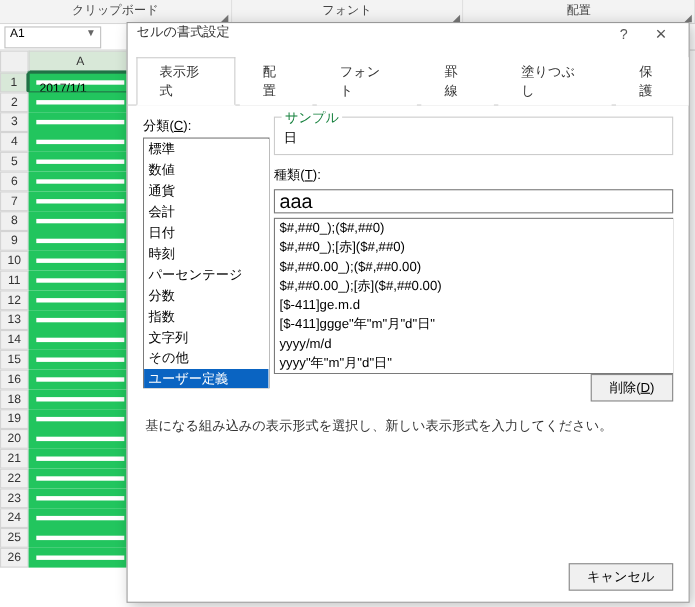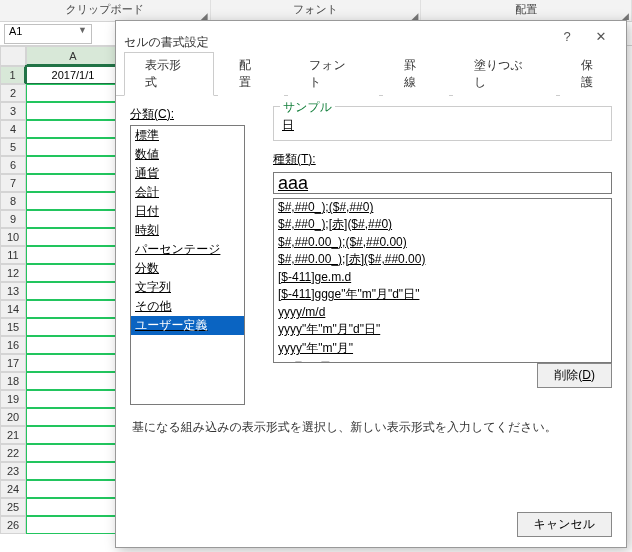--- a/index.html
+++ b/index.html
@@ -11,43 +11,43 @@
   .namebox { width: 88px; height: 20px; margin-left: 4px; border: 1px solid #c0c0c0; display: flex; padding: 0 4px; font-size: 11px; justify-content: space-between; background: #fff; }
   .namebox .dd { font-size: 9px; color: #666; }
   .sheet { position: absolute; top: 46px; left: 0; width: 120px; bottom: 0; background: #fff; }
   .colhead { display: flex; height: 20px; }
   .rowhead-spacer { width: 26px; border: 1px solid #d4d4d4; background: #f0f0f0; }
   .colcell { flex: 1; border: 1px solid #d4d4d4; background: #f0f0f0; text-align: center; line-height: 18px; font-size: 11px; color: #333; }
   .colcell.sel { background: #d8e8d8; border-bottom: 2px solid #217346; }
   .gridrow { display: flex; height: 18px; }
   .rowhead { width: 26px; border: 1px solid #d4d4d4; background: #f0f0f0; text-align: center; font-size: 11px; color: #333; line-height: 16px; }
   .rowhead.sel { background: #d8e8d8; border-right: 2px solid #217346; }
-  .cell { flex: 1; border: 1px solid #22c55e; padding: 0 3px; font-size: 11px; line-height: 16px; text-align: center; }
+  .cell { flex: 1; border: 7px solid #22c55e; padding: 0 3px; font-size: 11px; line-height: 16px; text-align: left; }
   .cell.active { outline: 2px solid #217346; outline-offset: -1px; }
   .dialog { position: absolute; top: 20px; left: 115px; width: 512px; height: 528px; background: #fff; border: 1px solid #999; box-shadow: 3px 3px 12px rgba(0,0,0,0.25); }
-  .titlebar { height: 30px; display: flex; align-items: flex-end; padding: 0 8px; font-size: 12px; color: #333; }
+  .titlebar { height: 30px; display: flex; align-items: flex-start; padding: 0 8px; font-size: 12px; color: #333; }
   .titlebar .spacer { flex: 1; }
   .titlebar .tb-btn { width: 34px; height: 24px; text-align: center; line-height: 20px; font-size: 13px; color: #555; }
   .tabs { display: flex; border-bottom: 1px solid #ccc; padding-left: 8px; gap: 4px; }
   .tab { padding: 4px 20px; border: 1px solid transparent; font-size: 12px; color: #333; position: relative; top: 1px; background: #fff; }
   .tab.active { border: 1px solid #ccc; border-bottom: 1px solid #fff; }
   .body { padding: 10px 14px 8px 14px; }
-  .row-top { display: flex; gap: 28px; text-decoration: underline; }
+  .row-top { display: flex; gap: 4px; }
   .cat-col { width: 115px; display: flex; flex-direction: column; }
   .label { font-size: 12px; margin-bottom: 2px; }
   .underline-key { text-decoration: underline; }
-  .listbox { border: 1px solid #7a7a7a; height: 280px; overflow-y: auto; background: #fff; font-size: 12px; position: relative; }
+  .listbox { border: 1px solid #7a7a7a; height: 228px; overflow-y: auto; background: #fff; font-size: 12px; position: relative; }
   .listbox .item { padding: 1px 4px; white-space: nowrap; }
   .listbox .item.selected { background: #0a64c2; color: #fff; }
   .right-col { flex: 1; display: flex; flex-direction: column; }
   .sample-box { border: 1px solid #ccc; position: relative; padding: 10px 8px 6px 8px; margin-bottom: 10px; }
   .sample-box .legend { position: absolute; top: -8px; left: 6px; background: #fff; padding: 0 3px; font-size: 12px; color: #15803d; }
   .sample-val { font-size: 12px; }
   .type-input { width: 100%; border: 1px solid #7a7a7a; padding: 2px 4px; font-size: 18px; height: 22px; margin-top: 2px; }
-  .type-list { border: 1px solid #7a7a7a; height: 165px; overflow-y: scroll; background: #fff; margin-top: 4px; font-size: 12px; }
+  .type-list { border: 1px solid #7a7a7a; height: 142px; overflow-y: scroll; background: #fff; margin-top: 4px; font-size: 12px; }
   .type-list .item { padding: 1px 4px; white-space: nowrap; }
   .del-row { text-align: right; margin-top: 0; }
   .hint { font-size: 12px; margin: 14px 2px 0 2px; color: #333; }
   .btn { border: 1px solid #888; background: #f0f0f0; padding: 3px 16px; font-size: 12px; min-width: 66px; text-align: center; display: inline-block; }
   .btn.default { border: 1px solid #0a64c2; box-shadow: 0 0 0 1px #0a64c2 inset; }
   .dlg-buttons { position: absolute; bottom: 10px; right: 14px; display: flex; gap: 8px; }
   ::-webkit-scrollbar { width: 16px; background: #f0f0f0; }
   ::-webkit-scrollbar-thumb { background: #c2c2c2; }
 </style>
 </head>
@@ -136,24 +136,20 @@
       <div class="gridrow">
         <div class="rowhead">14</div>
         <div class="cell"></div>
       </div>
       <div class="gridrow">
         <div class="rowhead">15</div>
         <div class="cell"></div>
       </div>
       <div class="gridrow">
         <div class="rowhead">16</div>
-        <div class="cell"></div>
-      </div>
-      <div class="gridrow">
-        <div class="rowhead">17</div>
         <div class="cell"></div>
       </div>
       <div class="gridrow">
         <div class="rowhead">18</div>
         <div class="cell"></div>
       </div>
       <div class="gridrow">
         <div class="rowhead">19</div>
         <div class="cell"></div>
       </div>
@@ -211,20 +207,21 @@
         </div>
         <div class="listbox" id="cat-list">
             <div class="item">標準</div>
             <div class="item">数値</div>
             <div class="item">通貨</div>
             <div class="item">会計</div>
             <div class="item">日付</div>
             <div class="item">時刻</div>
             <div class="item">パーセンテージ</div>
             <div class="item">分数</div>
+            <div class="item">指数</div>
             <div class="item">文字列</div>
             <div class="item">その他</div>
             <div class="item selected">ユーザー定義</div>
           </div>
       </div>
       <div class="right-col">
         <div class="sample-box">
           <span class="legend">サンプル</span>
           <div class="sample-val">日</div>
         </div>

